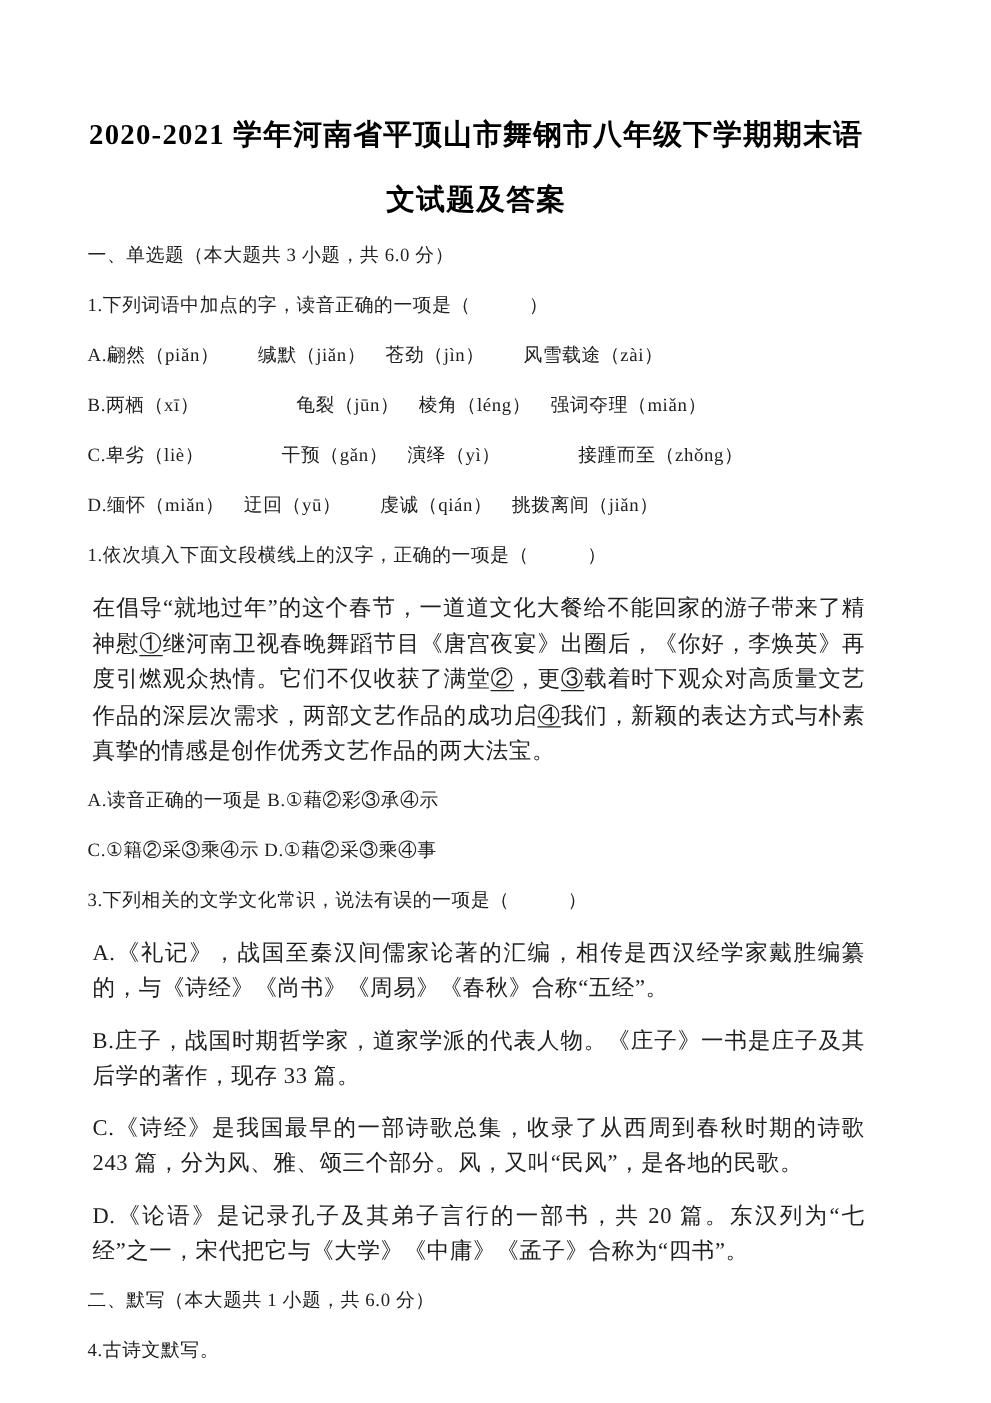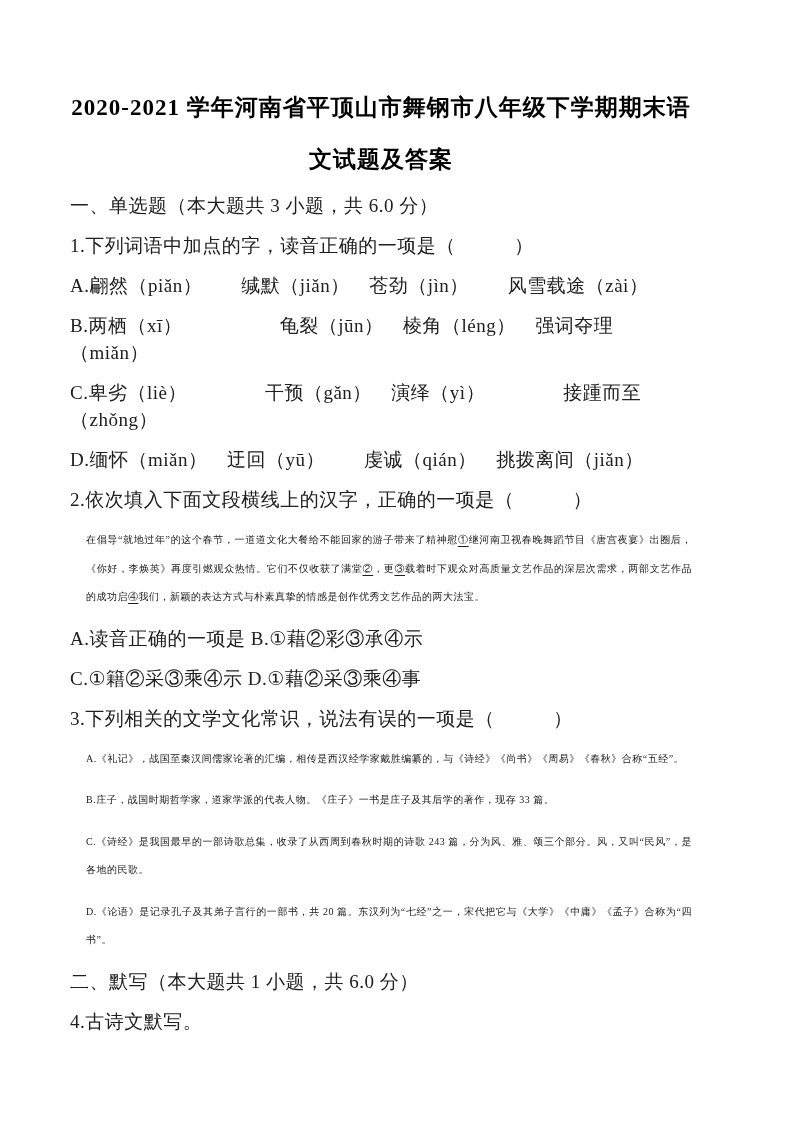--- a/index.html
+++ b/index.html
@@ -24,31 +24,31 @@
   .title {
     font-size: 23px;
     font-weight: 700;
     line-height: 52px;
     text-align: center;
     letter-spacing: 1px;
     color: #000000;
     margin: 0 0 6px 0;
   }
   .line {
-    font-size: 19px;
+    font-size: 15px;
     line-height: 27px;
     letter-spacing: 0.5px;
     margin: 0 0 13px 0;
     white-space: pre-wrap;
   }
   .para {
-    font-size: 10px;
+    font-size: 18px;
     line-height: 28.5px;
     letter-spacing: 0.5px;
-    margin: 0 0 13px 16px;
+    margin: 0 0 13px 4px;
     text-align: justify;
   }
   .u {
     text-decoration: underline;
     text-underline-offset: 3px;
   }
 </style>
 </head>
 <body>
 
@@ -61,21 +61,21 @@
   <div class="line">1.下列词语中加点的字，读音正确的一项是（　　　）</div>
 
   <div class="line">A.翩然（piǎn）　　缄默（jiǎn）　苍劲（jìn）　　风雪载途（zài）</div>
 
   <div class="line">B.两栖（xī）　　　　　龟裂（jūn）　棱角（léng）　强词夺理（miǎn）</div>
 
   <div class="line">C.卑劣（liè）　　　　干预（gǎn）　演绎（yì）　　　　接踵而至（zhǒng）</div>
 
   <div class="line">D.缅怀（miǎn）　迂回（yū）　　虔诚（qián）　挑拨离间（jiǎn）</div>
 
-  <div class="line">2.依次填入下面文段横线上的汉字，正确的一项是（　　　）</div>
+  <div class="line">1.依次填入下面文段横线上的汉字，正确的一项是（　　　）</div>
 
   <div class="para"><span>在倡导“就地过年”的这个春节，一道道文化大餐给不能回家的游子带来了精神慰</span><span class="u">①</span><span>继河南卫视春晚舞蹈节目《唐宫夜宴》出圈后，《你好，李焕英》再度引燃观众热情。它们不仅收获了满堂</span><span class="u">②</span><span>，更</span><span class="u">③</span><span>载着时下观众对高质量文艺作品的深层次需求，两部文艺作品的成功启</span><span class="u">④</span><span>我们，新颖的表达方式与朴素真挚的情感是创作优秀文艺作品的两大法宝。</span></div>
 
   <div class="line">A.读音正确的一项是 B.①藉②彩③承④示</div>
 
   <div class="line">C.①籍②采③乘④示 D.①藉②采③乘④事</div>
 
   <div class="line">3.下列相关的文学文化常识，说法有误的一项是（　　　）</div>
 
   <div class="para">A.《礼记》，战国至秦汉间儒家论著的汇编，相传是西汉经学家戴胜编纂的，与《诗经》《尚书》《周易》《春秋》合称“五经”。</div>

